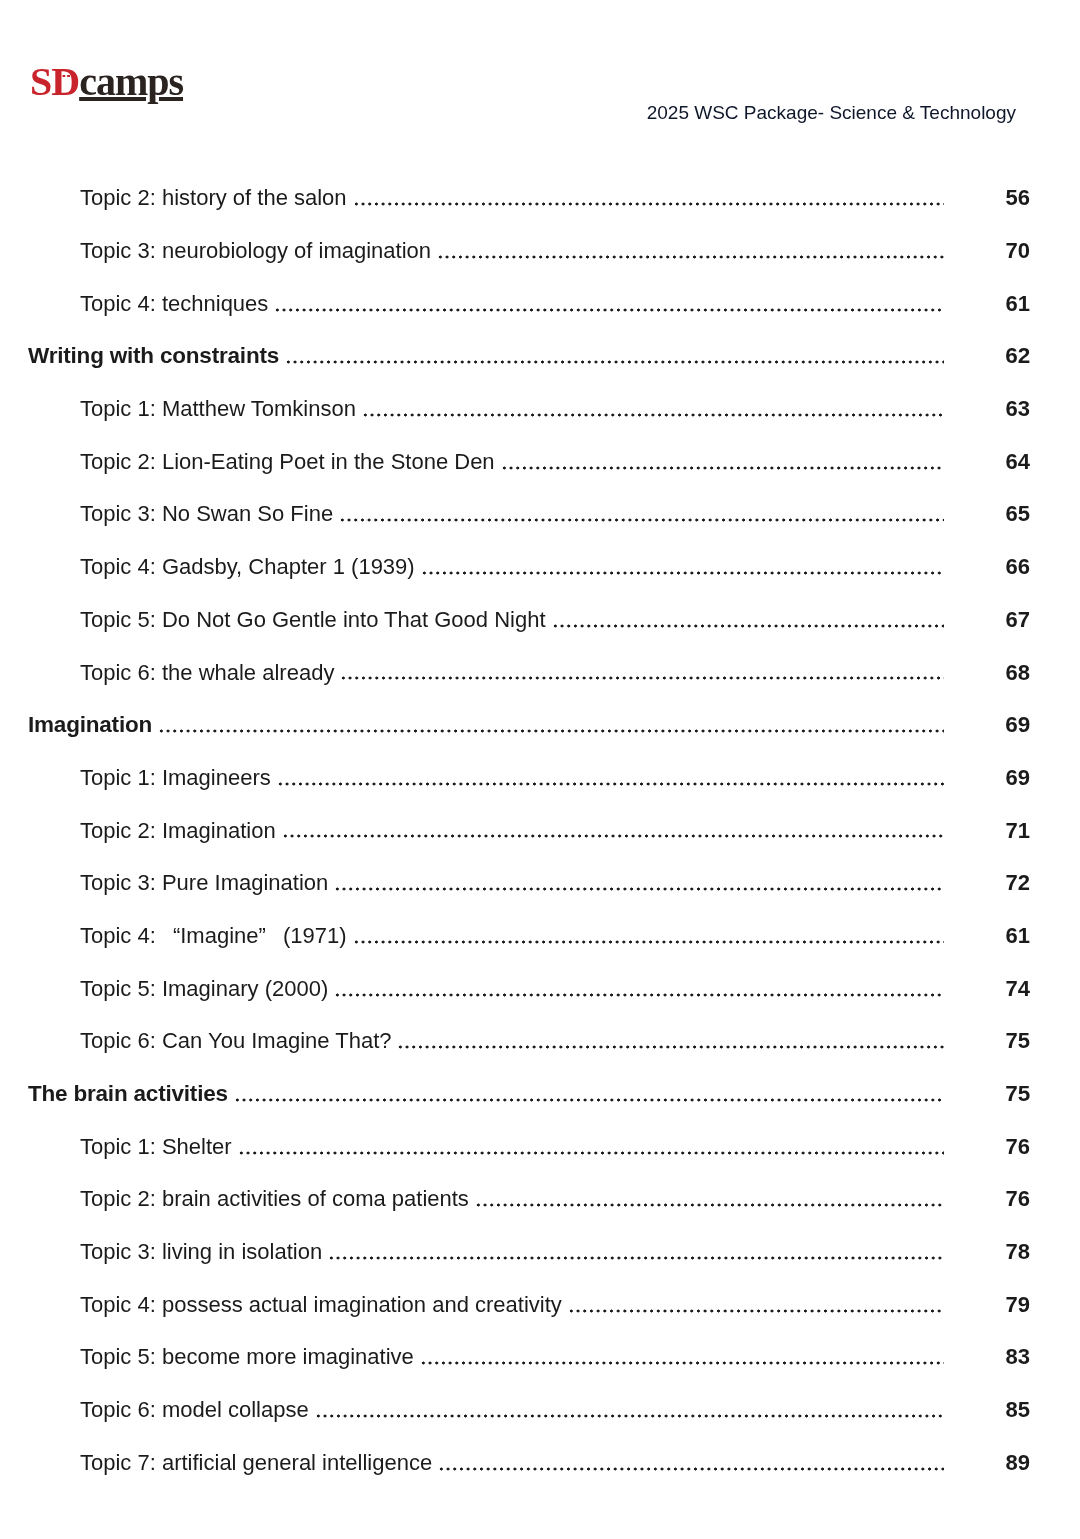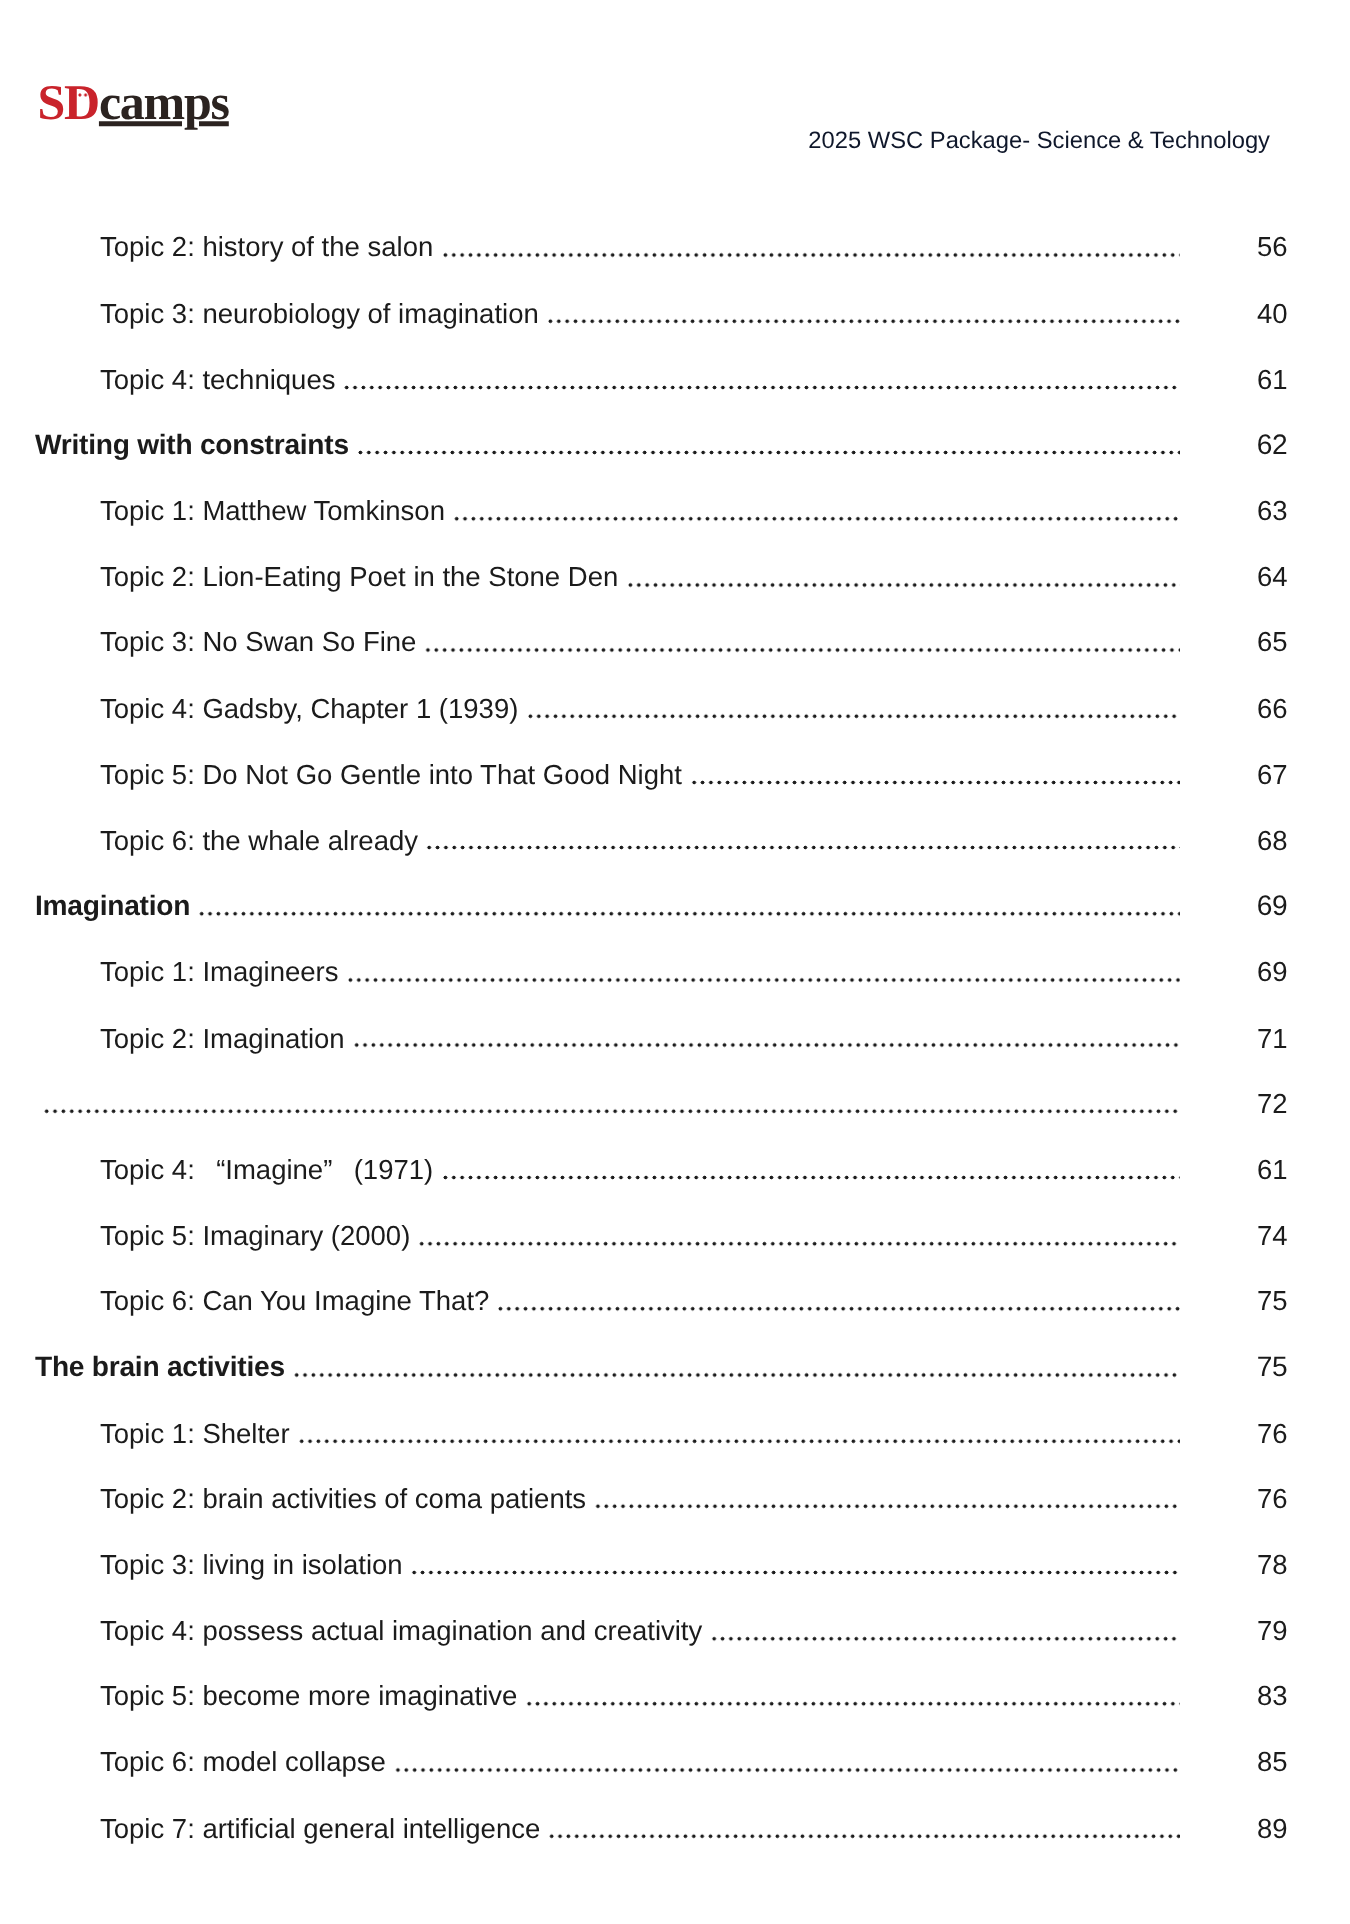--- a/index.html
+++ b/index.html
@@ -84,21 +84,21 @@
     margin: 0 10px 18.5px 6px;
     background-image: radial-gradient(circle, var(--dots) 1.35px, transparent 1.7px);
     background-size: 6.7px 4px;
     background-repeat: repeat-x;
     background-position: left center;
   }
   .toc-page {
     flex: 0 0 auto;
     min-width: 28px;
     text-align: right;
-    font-weight: 400;
+    font-weight: 700;
     margin-left: 48px;
   }
 </style>
 </head>
 <body>
 
 <header>
   <div class="logo">
     <span class="logo-sd">SD</span><span class="logo-rest">camps</span>
     <span class="logo-d-dots"></span>
@@ -109,21 +109,21 @@
 <main class="toc">
   <div class="toc-row level2">
     <span class="toc-label">Topic 2: history of the salon</span>
     <span class="toc-leader"></span>
     <span class="toc-page">56</span>
   </div>
 
   <div class="toc-row level2">
     <span class="toc-label">Topic 3: neurobiology of imagination</span>
     <span class="toc-leader"></span>
-    <span class="toc-page">40</span>
+    <span class="toc-page">70</span>
   </div>
 
   <div class="toc-row level2">
     <span class="toc-label">Topic 4: techniques</span>
     <span class="toc-leader"></span>
     <span class="toc-page">61</span>
   </div>
 
   <div class="toc-row level1">
     <span class="toc-label">Writing with constraints</span>
@@ -179,20 +179,21 @@
     <span class="toc-page">69</span>
   </div>
 
   <div class="toc-row level2">
     <span class="toc-label">Topic 2: Imagination</span>
     <span class="toc-leader"></span>
     <span class="toc-page">71</span>
   </div>
 
   <div class="toc-row level2">
+    <span class="toc-label">Topic 3: Pure Imagination</span>
     <span class="toc-leader"></span>
     <span class="toc-page">72</span>
   </div>
 
   <div class="toc-row level2">
     <span class="toc-label">Topic 4:  “Imagine”  (1971)</span>
     <span class="toc-leader"></span>
     <span class="toc-page">61</span>
   </div>
 

